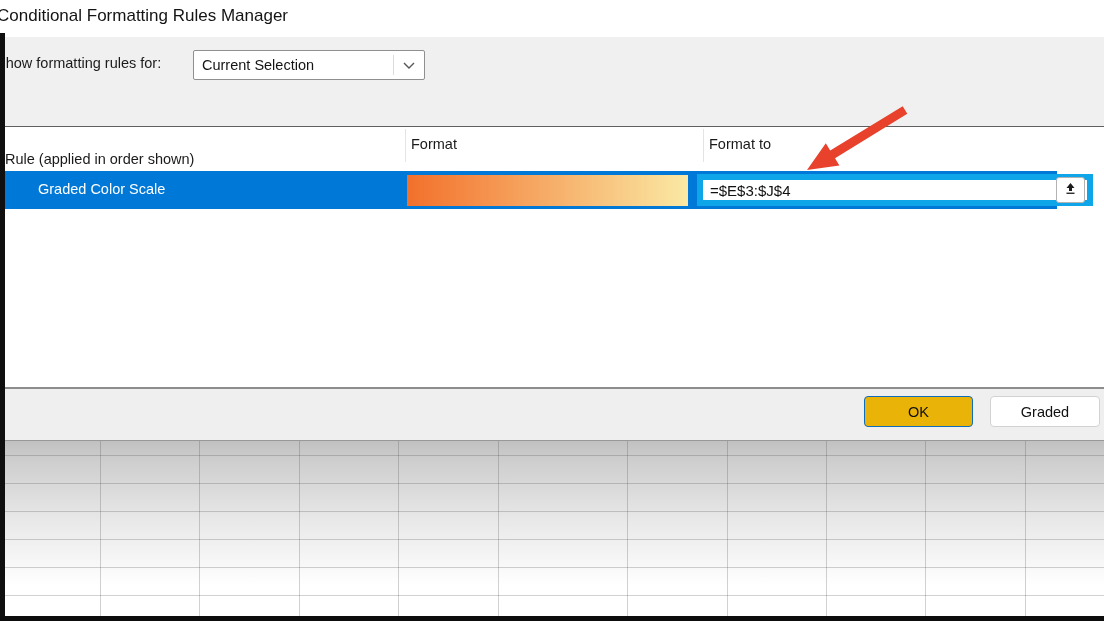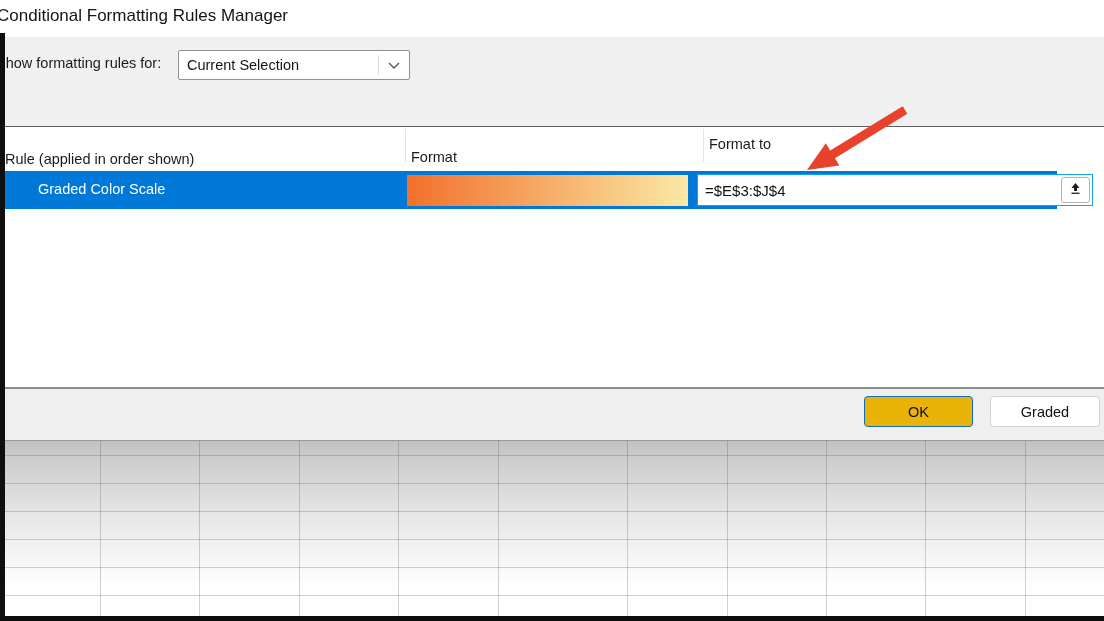--- a/index.html
+++ b/index.html
@@ -17,43 +17,43 @@
   .sheet-rows .r{border-bottom:1px solid rgba(70,70,70,.25);}
 
   .edge-left{position:absolute;left:0;top:33px;width:5px;height:588px;background:#0f0f0f;z-index:60;}
   .edge-bottom{position:absolute;left:0;bottom:0;width:1104px;height:5px;background:#0d0d0d;z-index:60;}
 
   
   .dialog{position:absolute;left:0;top:0;width:1104px;height:440px;background:#fff;z-index:10;}
   .dlg-title{position:absolute;left:-3px;top:6px;font-size:17px;color:#141414;white-space:nowrap;}
   .dlg-band{position:absolute;left:0;top:37px;width:1104px;height:89px;background:#f0f0f0;border-bottom:1px solid #5f5f5f;}
   .scope-label{position:absolute;left:-4px;top:18px;font-size:14.5px;color:#1b1b1b;white-space:nowrap;}
-  .scope-select{position:absolute;left:178px;top:13px;width:230px;height:28px;background:#fff;border:1px solid #8f8f8f;border-radius:2px;display:flex;align-items:center;}
+  .scope-select{position:absolute;left:193px;top:13px;width:230px;height:28px;background:#fff;border:1px solid #8f8f8f;border-radius:2px;display:flex;align-items:center;}
   .scope-value{flex:1;padding-left:8px;font-size:14.5px;color:#141414;white-space:nowrap;overflow:hidden;}
   .scope-chevron{width:30px;height:20px;border-left:1px solid #dcdcdc;display:flex;align-items:center;justify-content:center;}
 
   .toolbar{position:absolute;left:0;top:90px;height:32px;width:1104px;}
   .tbtn{position:absolute;top:0;height:32px;background:#fefefe;border:1px solid #d2d2d2;border-bottom-color:#c2c2c2;border-radius:4px;
         display:flex;align-items:center;justify-content:center;gap:7px;font-size:14.5px;color:#1b1b1b;box-sizing:border-box;cursor:default;}
   .tbtn .key{text-decoration:underline;text-underline-offset:2px;}
   .arrowbtn{position:absolute;top:0;width:35px;height:32px;background:#fefefe;border:1px solid #d2d2d2;border-radius:4px;
             display:flex;align-items:center;justify-content:center;box-sizing:border-box;}
 
   .rule-list{position:absolute;left:0;top:127px;width:1104px;height:260px;background:#fff;}
   .list-header{position:absolute;left:0;top:0;width:1104px;height:35px;font-size:14.5px;color:#1a1a1a;}
   .hdr-rule{position:absolute;left:5px;top:24px;}
-  .hdr-format{position:absolute;left:411px;top:22px;text-align:center;}
+  .hdr-format{position:absolute;left:411px;top:9px;text-align:center;}
   .hdr-applies{position:absolute;left:709px;top:9px;}
   .hdr-div{position:absolute;top:2px;width:1px;height:33px;background:#e4e4e4;}
 
   .sel-row{position:absolute;left:0;top:44px;width:1057px;height:38px;border-radius:19px;}
   .sel-row-bg{position:absolute;inset:0;}
   .rule-name{position:absolute;left:38px;top:10px;font-size:14.5px;color:#fff;}
   .fmt-swatch{position:absolute;left:407px;top:4px;width:281px;height:31px;}
-  .applies-input{position:absolute;left:697px;top:3px;width:396px;height:32px;background:#fff;border:1px solid #0ea5e9;box-sizing:border-box;display:flex;align-items:center;}
+  .applies-input{position:absolute;left:697px;top:3px;width:396px;height:32px;background:#fff;border:6px solid #0ea5e9;box-sizing:border-box;display:flex;align-items:center;}
   .applies-text{font-size:15px;color:#111;padding-left:7px;flex:1;white-space:nowrap;}
   .collapse-btn{width:29px;height:26px;margin-right:2px;background:#fff;border:1px solid #b3b3b3;border-radius:3px;box-sizing:border-box;
                 display:flex;align-items:center;justify-content:center;}
 
   .dlg-sep{position:absolute;left:0;top:387px;width:1104px;height:2px;background:#8d8d8d;}
   .dlg-footer{position:absolute;left:0;top:389px;width:1104px;height:51px;background:#efefef;}
   .btn-ok{position:absolute;left:864px;top:7px;width:109px;height:31px;background:#eab308;border:1px solid #0f6cbd;border-radius:4px;
           font-size:14.5px;color:#111;display:flex;align-items:center;justify-content:center;box-sizing:border-box;}
   .btn-cancel{position:absolute;left:990px;top:7px;width:110px;height:31px;background:#fff;border:1px solid #d2d2d2;border-radius:4px;
           font-size:14.5px;color:#111;display:flex;align-items:center;justify-content:center;box-sizing:border-box;}

